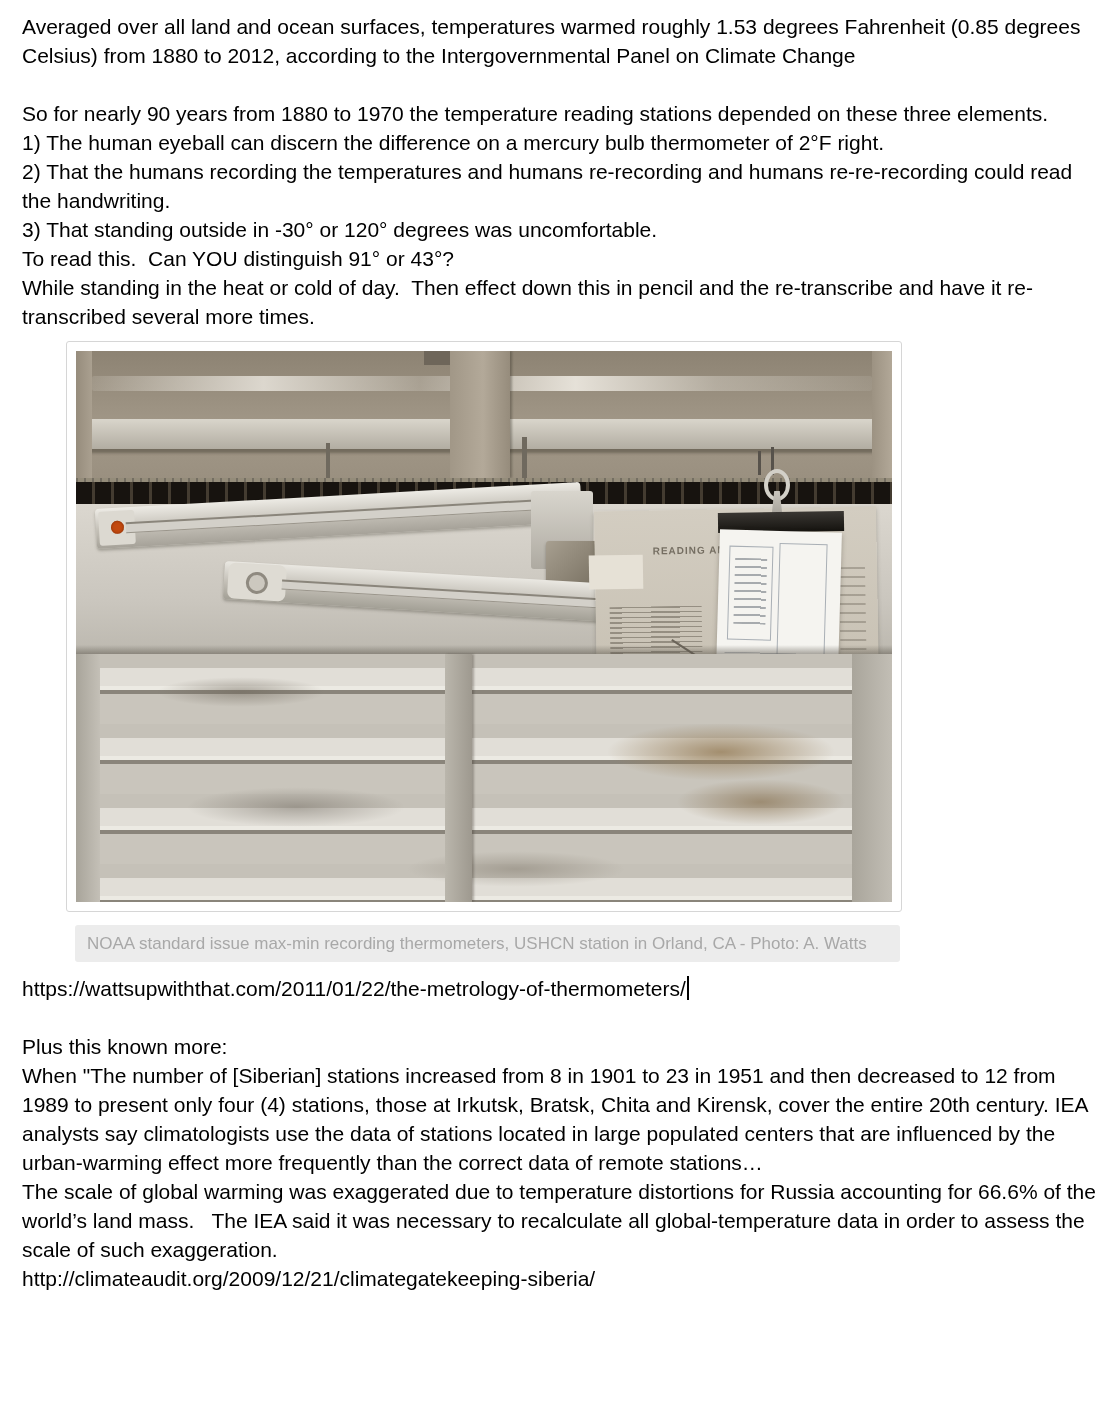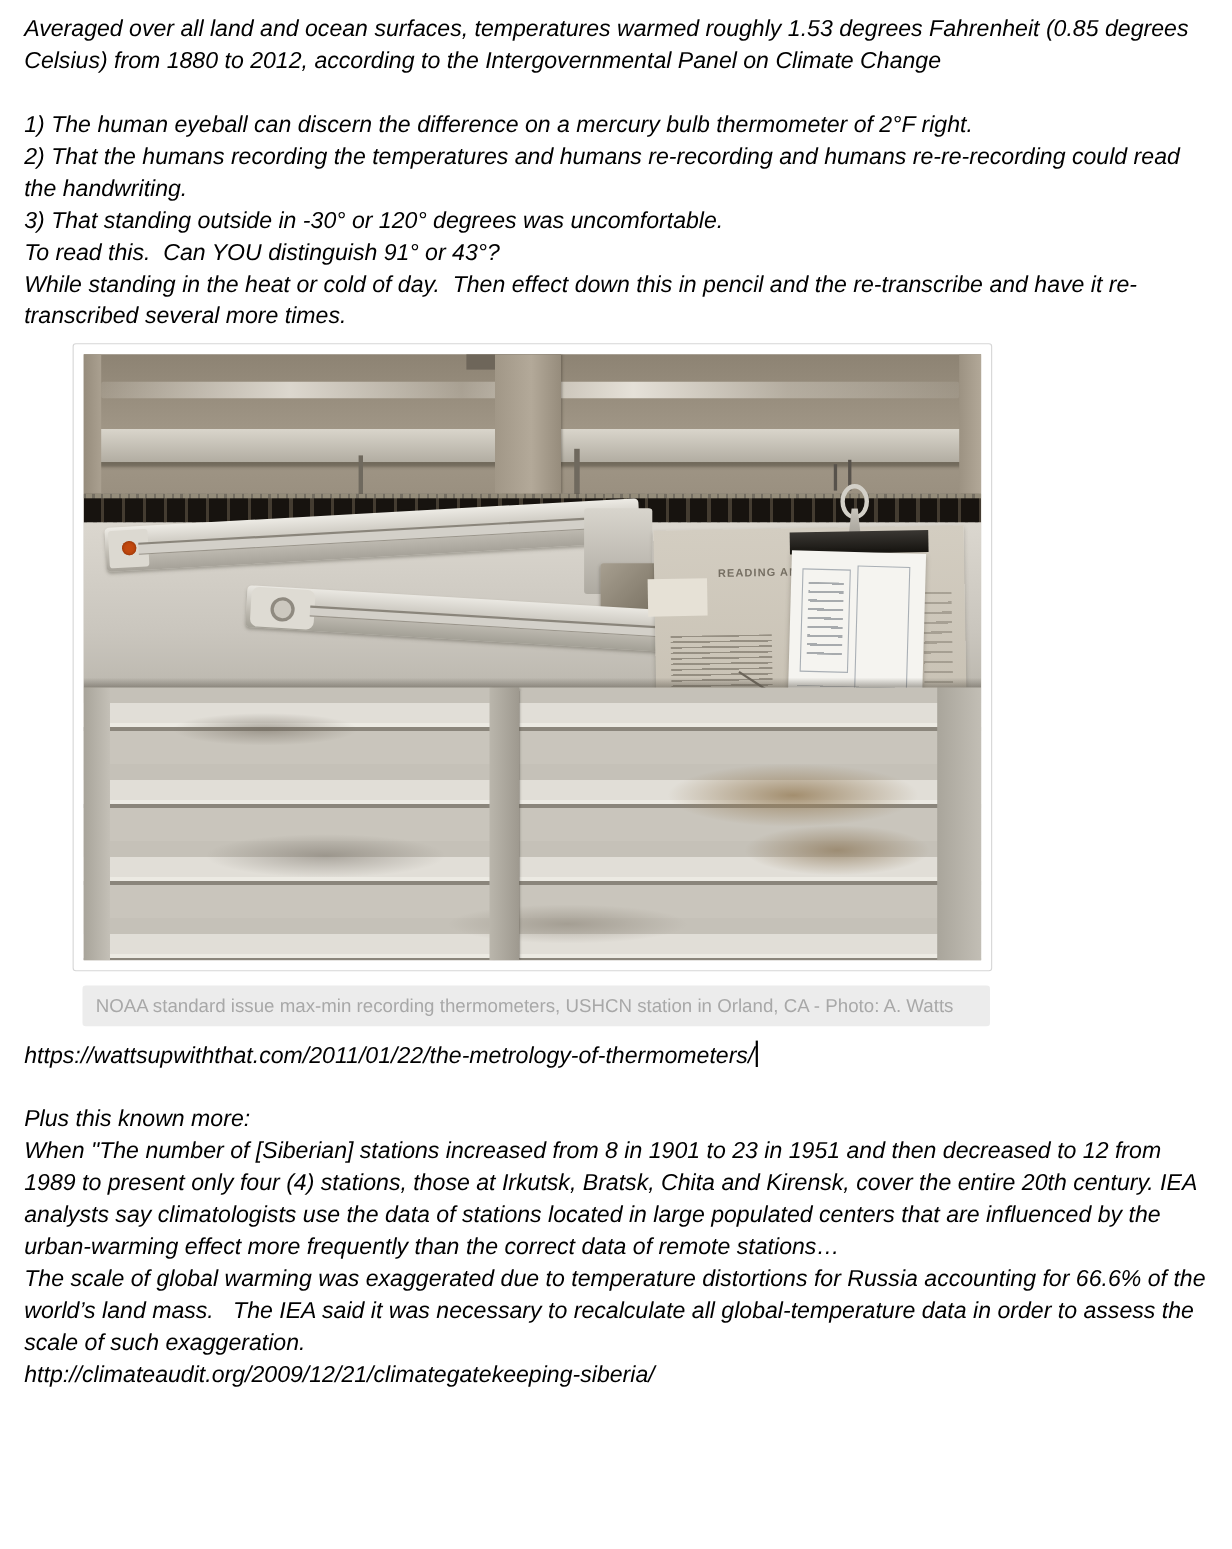--- a/index.html
+++ b/index.html
@@ -3,21 +3,21 @@
 <meta charset="utf-8">
 <style>
   * { margin:0; padding:0; box-sizing:content-box; }
   html,body { background:#ffffff; }
   body {
     width:1120px; height:1408px; overflow:hidden;
     font-family:"Liberation Sans","DejaVu Sans",sans-serif;
     color:#000;
   }
   .doc { padding:12px 18px 0 22px; font-size:21px; line-height:29px; }
-  .para { white-space:pre-wrap; width:1080px;font-style:italic; }
+  .para { white-space:pre-wrap; width:1080px; }
   .gap { height:29px; }
 
   .caret { display:inline-block; width:2px; height:24px; background:#000;
            vertical-align:-4px; margin-left:1px; }
 
   
   .figure { margin:10px 0 0 44px; }
   .photo-frame { width:816px; height:551px; padding:9px; border:1px solid #d6d6d6;
                  border-radius:3px; background:#fff; }
   .photo { position:relative; width:816px; height:551px; overflow:hidden;
@@ -159,20 +159,21 @@
 </style>
 </head>
 <body>
 
 <div class="doc">
 
   <div class="para">Averaged over all land and ocean surfaces, temperatures warmed roughly 1.53 degrees Fahrenheit (0.85 degrees Celsius) from 1880 to 2012, according to the Intergovernmental Panel on Climate Change</div>
 
   <div class="gap"></div>
 
+  <div class="para">So for nearly 90 years from 1880 to 1970 the temperature reading stations depended on these three elements.</div>
   <div class="para">1) The human eyeball can discern the difference on a mercury bulb thermometer of 2°F right.</div>
   <div class="para">2) That the humans recording the temperatures and humans re-recording and humans re-re-recording could read the handwriting.</div>
   <div class="para">3) That standing outside in -30° or 120° degrees was uncomfortable.</div>
   <div class="para">To read this.  Can YOU distinguish 91° or 43°?</div>
   <div class="para">While standing in the heat or cold of day.  Then effect down this in pencil and the re-transcribe and have it re-transcribed several more times.</div>
 
   <div class="figure">
     <div class="photo-frame">
       <div class="photo">
 

